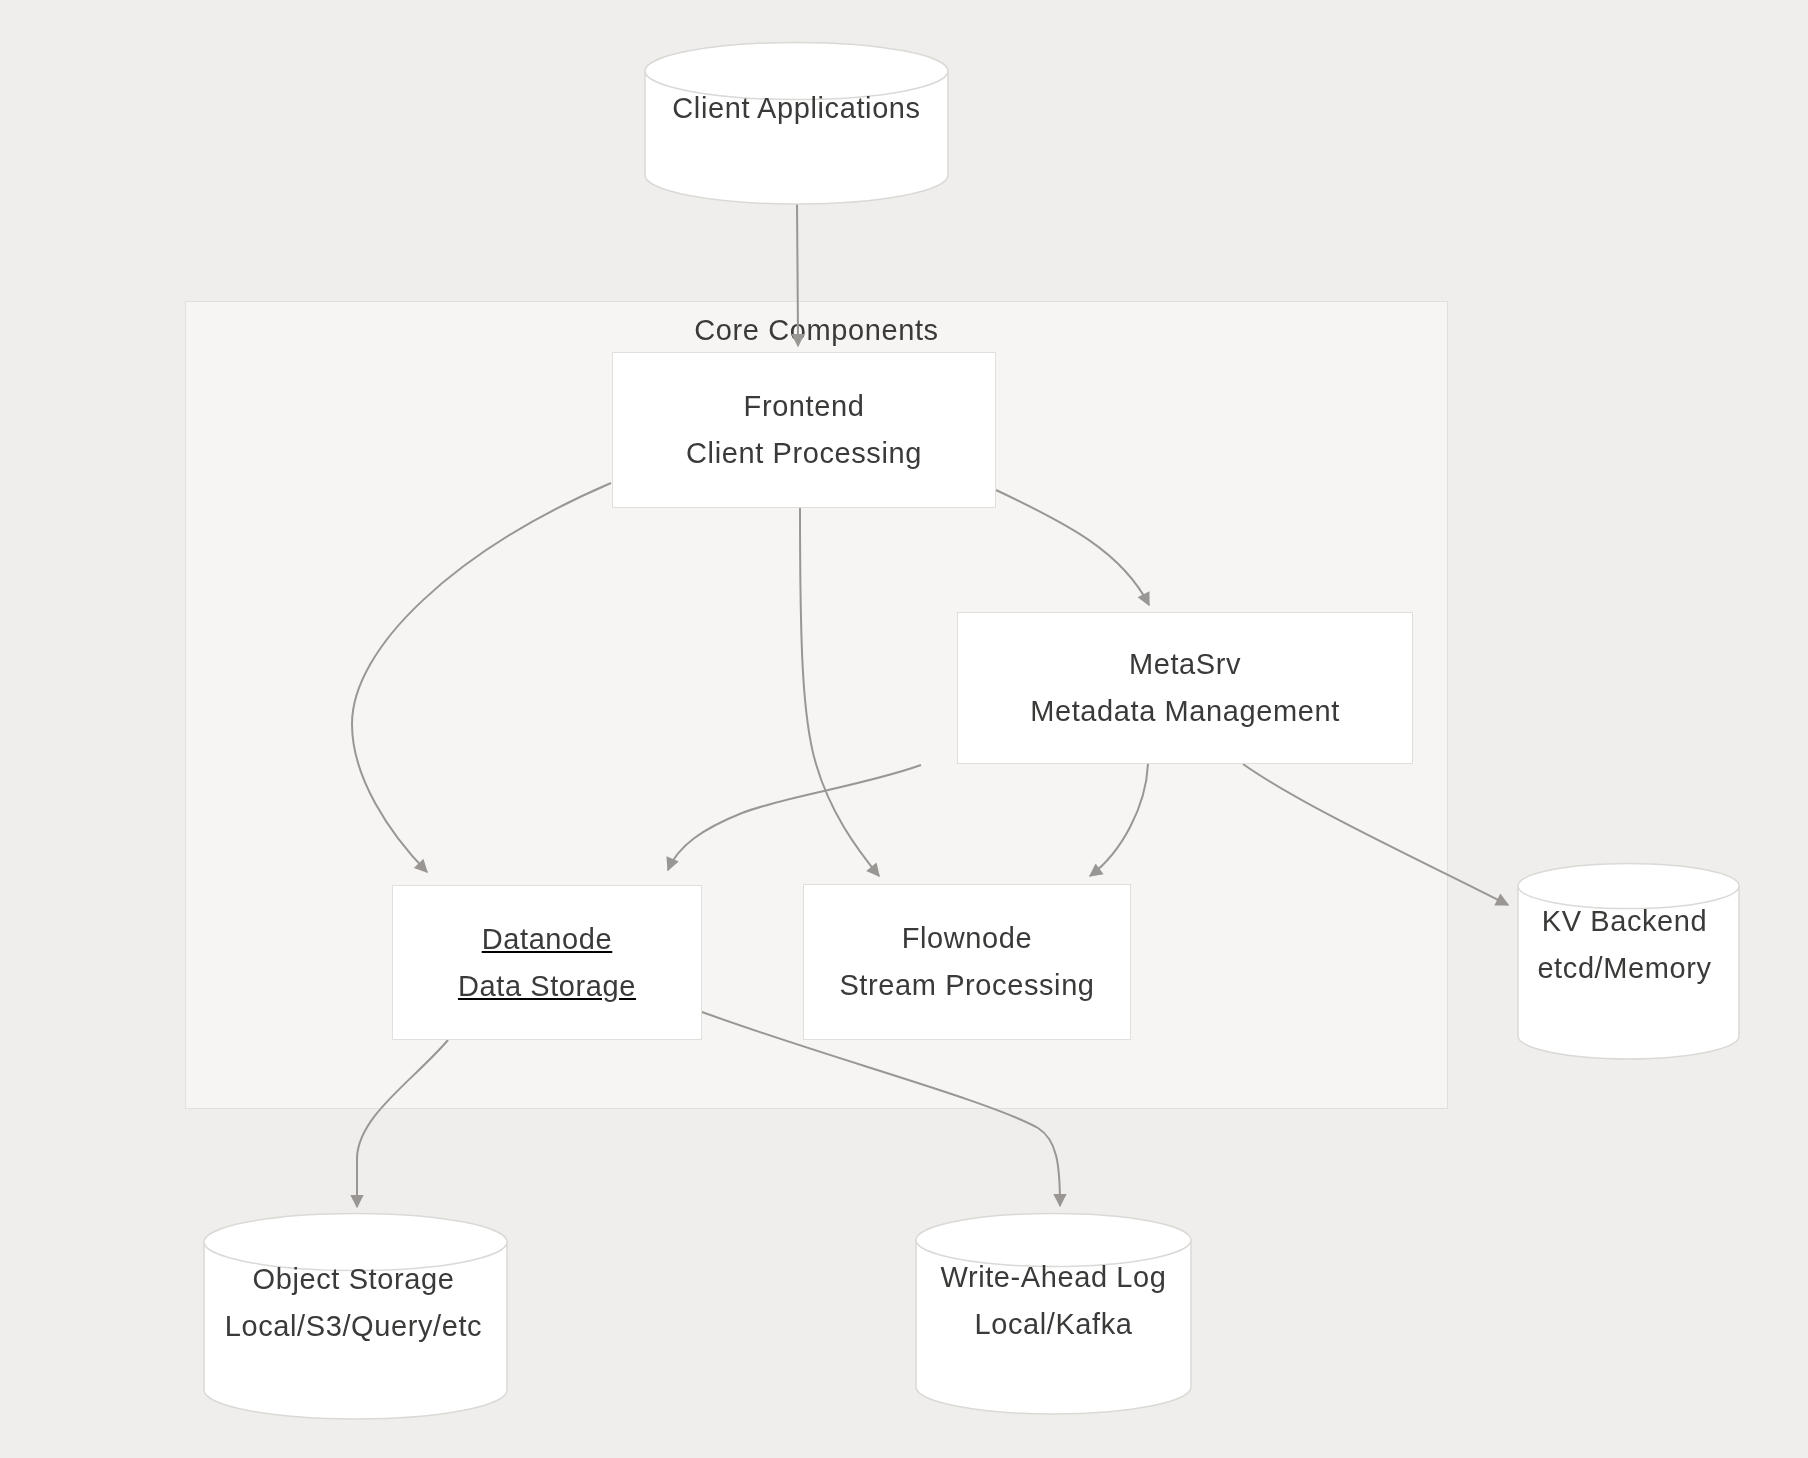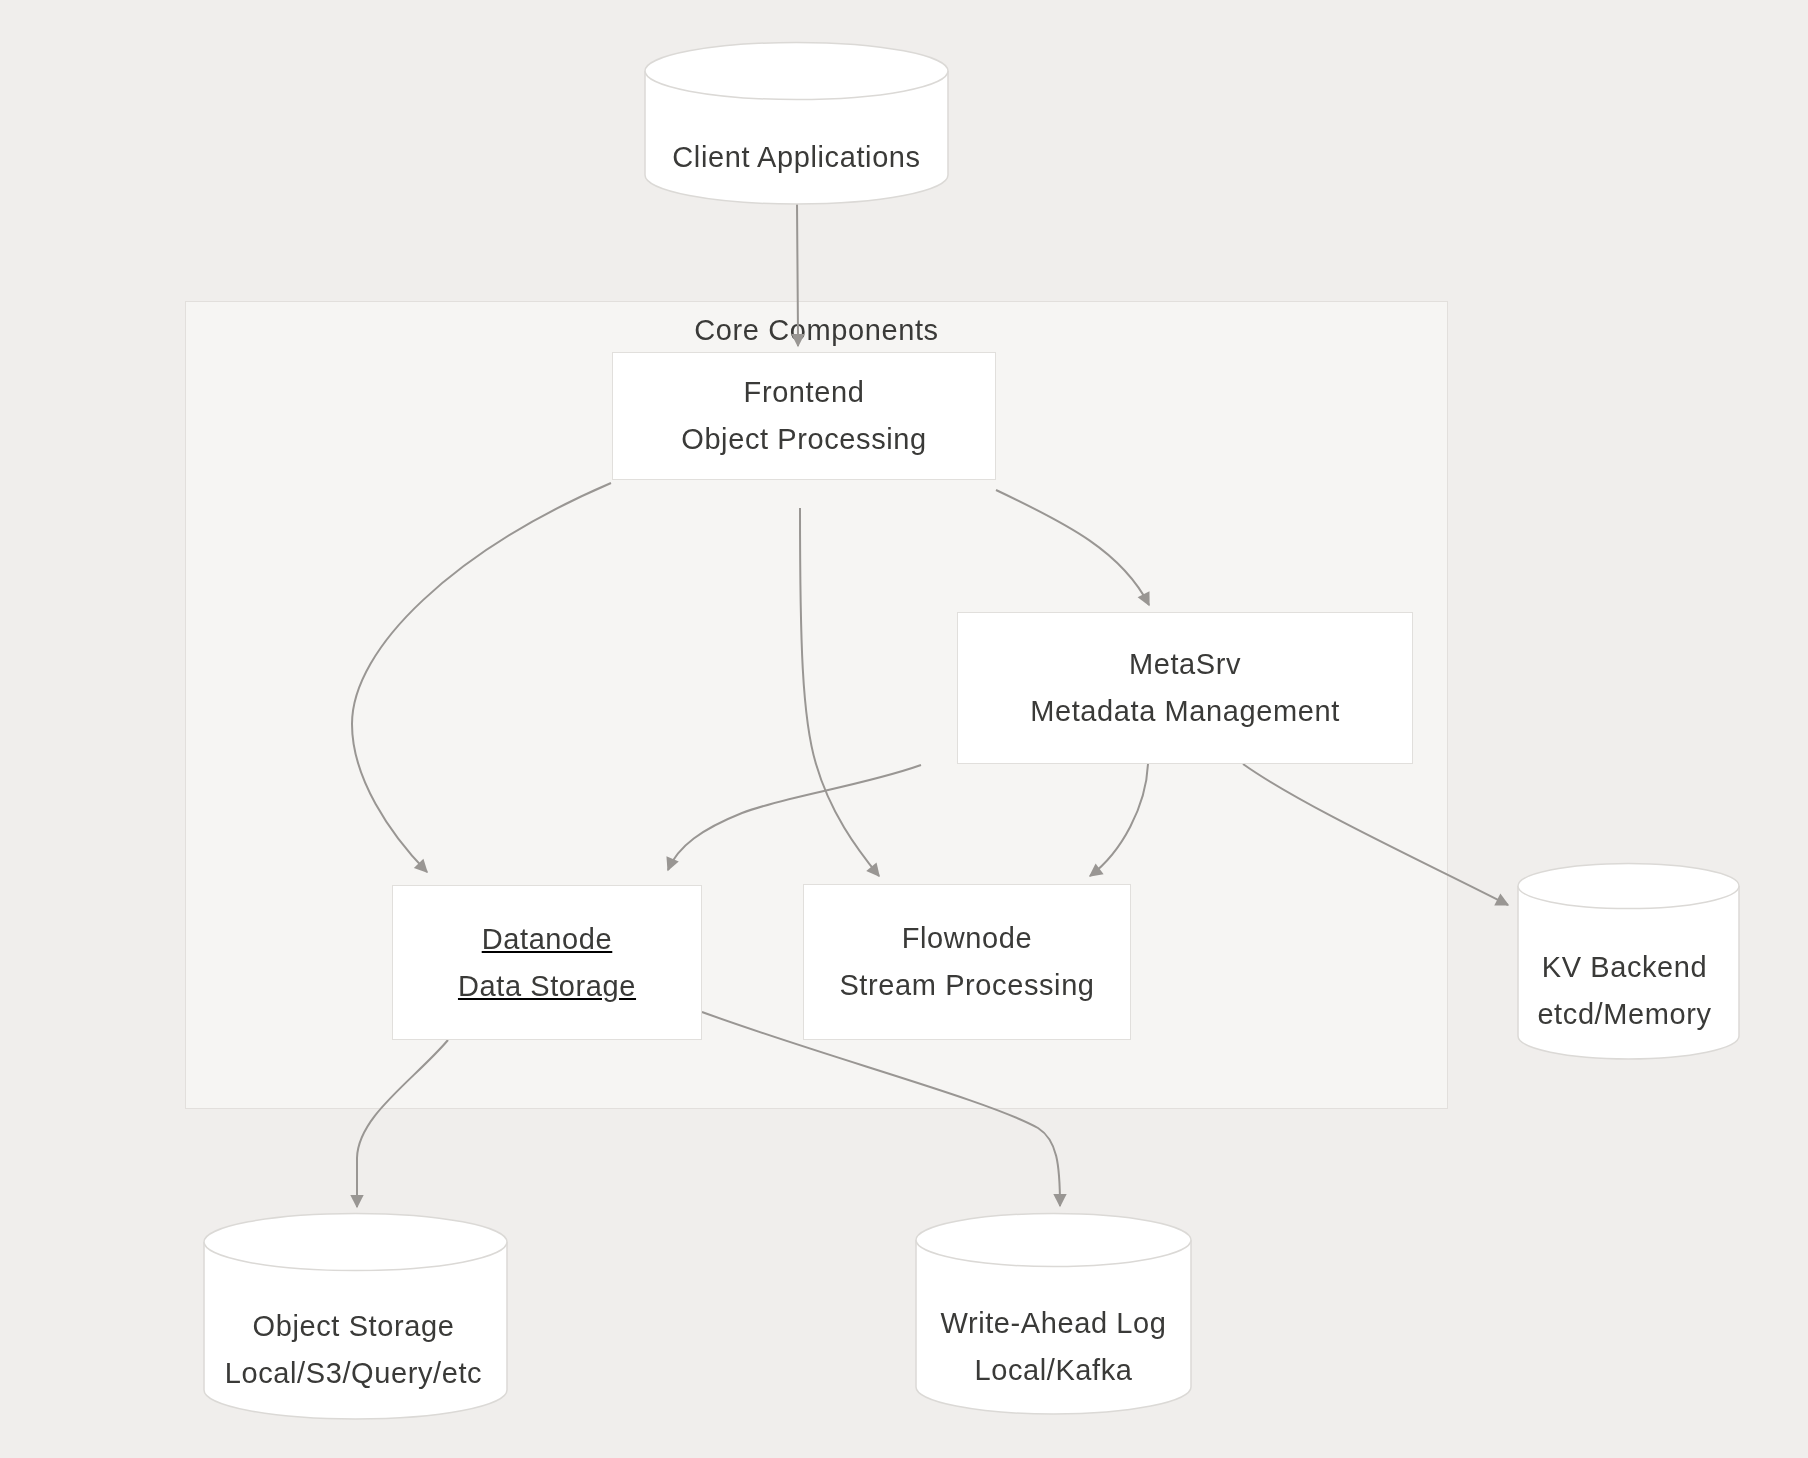--- a/index.html
+++ b/index.html
@@ -46,22 +46,22 @@
     background:var(--c-node_fill);
     border:1.5px solid var(--c-node_border);
     display:flex;flex-direction:column;align-items:center;justify-content:center;
   }
   .node .line{
     font-size:29px;line-height:47px;letter-spacing:.6px;
     color:var(--c-text);white-space:nowrap;text-align:center;
   }
   .node.cyl svg.shape{position:absolute;left:0;top:0;}
   .node.cyl .cyl-text{
-    position:absolute;left:0;top:12px;width:100%;height:100%;
-    display:flex;flex-direction:column;align-items:center;justify-content:center;
+    position:absolute;left:0;top:0;width:100%;height:100%;
+    display:flex;flex-direction:column;align-items:center;
     box-sizing:border-box;
   }
 </style>
 </head>
 <body>
 
 <div class="canvas">
 
   <div class="cluster">
     <div class="cluster-label">Core Components</div>
@@ -87,23 +87,23 @@
   <div class="node cyl" style="left:644px;top:41px;width:305px;height:164px;">
     <svg class="shape" width="305" height="164">
       <path d="M1,30 L1,134 A151.5,29 0 0 0 304,134 L304,30" fill="#ffffff" stroke="#dbd9d6" stroke-width="1.5"></path>
       <ellipse cx="152.5" cy="30" rx="151.5" ry="28.5" fill="#ffffff" stroke="#dbd9d6" stroke-width="1.5"></ellipse>
     </svg>
     <div class="cyl-text" style="padding-top:44px;">
       <div class="line">Client Applications</div>
     </div>
   </div>
 
-  <div class="node rect" style="left:612px;top:352px;width:384px;height:128px;">
+  <div class="node rect" style="left:612px;top:352px;width:384px;height:156px;">
     <div class="line">Frontend</div>
-    <div class="line">Object Processing</div>
+    <div class="line">Client Processing</div>
   </div>
 
   <div class="node rect" style="left:957px;top:612px;width:456px;height:152px;">
     <div class="line">MetaSrv</div>
     <div class="line">Metadata Management</div>
   </div>
 
   <div class="node rect" style="left:392px;top:885px;width:310px;height:155px;text-decoration:underline;">
     <div class="line">Datanode</div>
     <div class="line">Data Storage</div>

